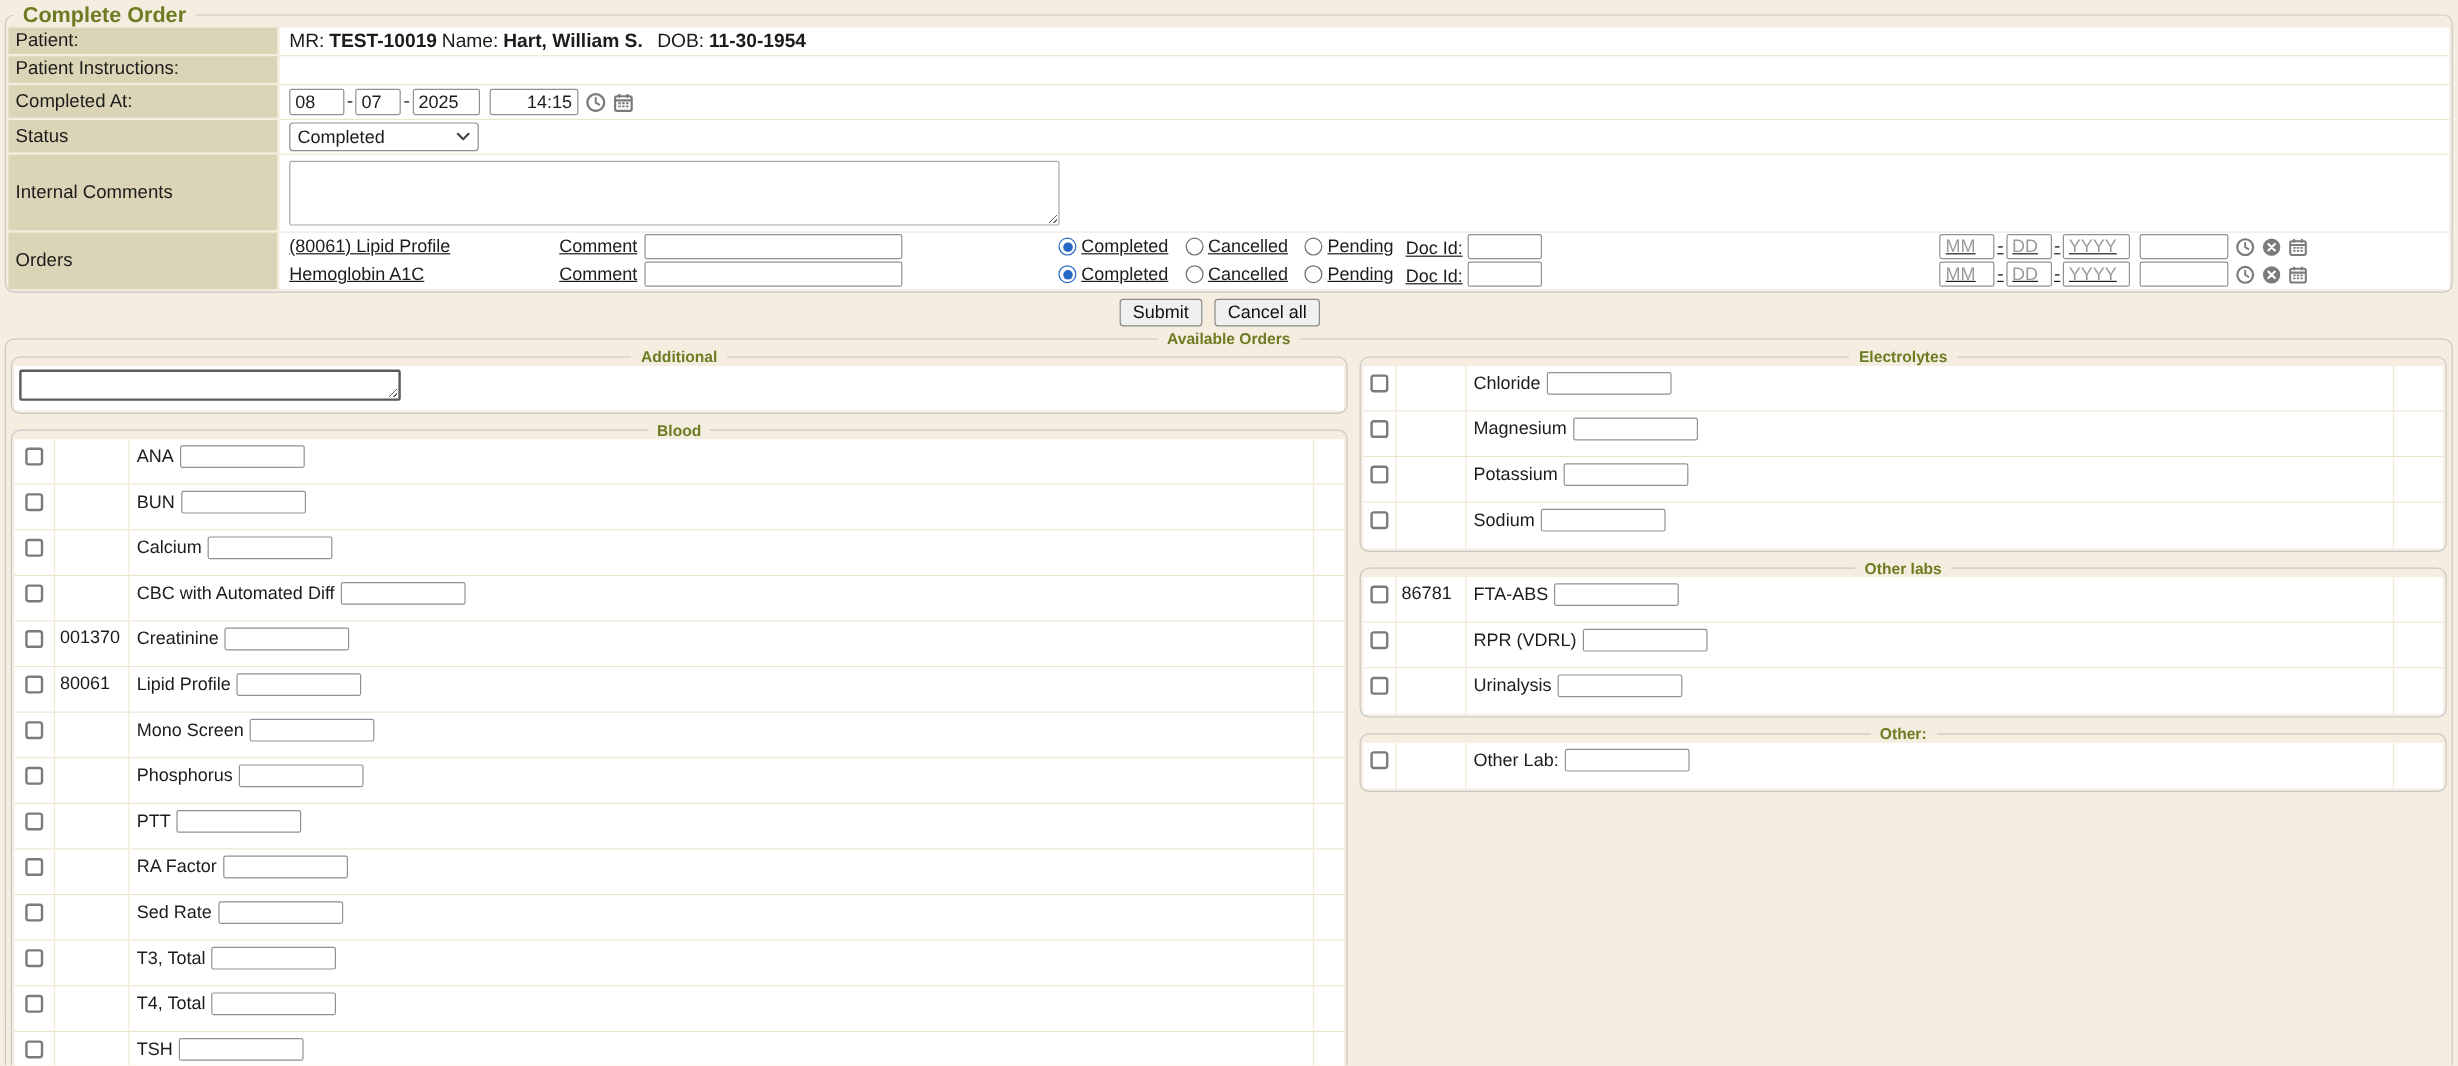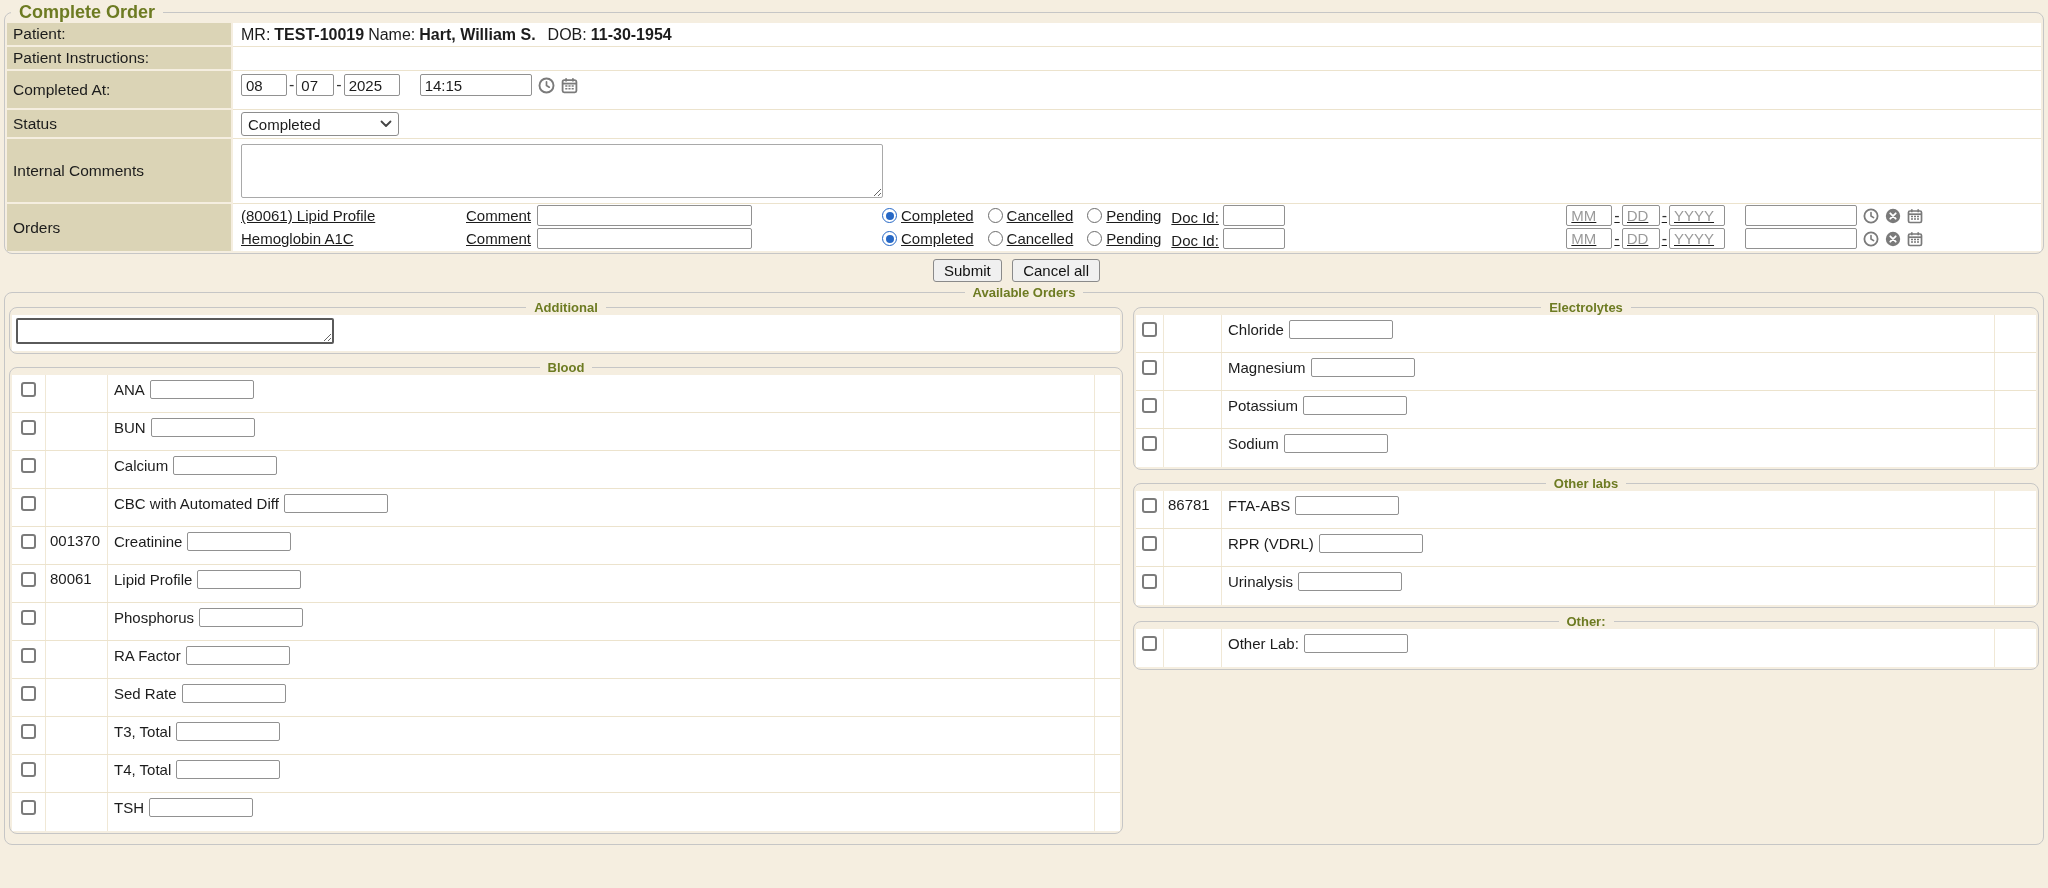--- a/index.html
+++ b/index.html
@@ -54,21 +54,21 @@
     background: #fff;
     color: #1c1c1c;
     padding: 1px 4px;
     height: 22px;
   }
   input::placeholder { color: #9a9a9a; opacity: 1; }
   textarea { height: 54px; resize: both; }
   .sep { margin: 0 2px; color: #333; }
 
   .w-mm { width: 46px; } .w-dd { width: 38px; } .w-yyyy { width: 56px; }
-  .w-time { width: 112px; margin-left: 20px; }
+  .w-time { width: 74px; margin-left: 8px; text-align: right; }
   .icon { display: inline-block; vertical-align: middle; margin-left: 6px; line-height: 0; cursor: pointer; }
 
   
   .select {
     width: 158px; height: 24px;
     border: 1px solid #8d8d8d; border-radius: 3px;
     background: #fff;
     display: inline-flex; align-items: center; justify-content: space-between;
     padding: 0 6px; font-size: 15px; cursor: default;
   }
@@ -155,21 +155,21 @@
       <span>Name:</span>
       <span class="bold">Hart, William S.</span>
       <span class="gap">DOB:</span>
       <span class="bold">11-30-1954</span>
     </div>
 
     <div class="flabel">Patient Instructions:</div>
     <div class="fval" style="min-height:20px;"></div>
 
     <div class="flabel">Completed At:</div>
-    <div class="fval" style="padding-top:3px;padding-bottom:13px;">
+    <div class="fval" style="padding-top:3px;padding-bottom:3px;">
       <input class="w-mm" value="08" style="">
       <span class="sep">-</span>
       <input class="w-dd" value="07" style="">
       <span class="sep">-</span>
       <input class="w-yyyy" value="2025" style="">
       <input class="w-time" value="14:15" style="">
       <span class="icon">
         <svg width="17" height="17" viewBox="0 0 16 16">
             <circle cx="8" cy="8" r="6.6" fill="none" stroke="#7a7a7a" stroke-width="1.8"></circle>
             <path d="M8 4.5V8l2.6 1.6" fill="none" stroke="#7a7a7a" stroke-width="1.6" stroke-linecap="round"></path>
@@ -380,30 +380,46 @@
 
             <div class="lab-row">
               <span class="cell cb-cell"><span class="cb"></span></span>
               <span class="cell code-cell">80061</span>
               <span class="cell label-cell">
                 <span class="lab-label">Lipid Profile</span><input class="lab-input" value="" style="">
               </span>
               <span class="cell tail-cell"></span>
             </div>
 
+            <div class="lab-row">
+              <span class="cell cb-cell"><span class="cb"></span></span>
+              <span class="cell code-cell"></span>
+              <span class="cell label-cell">
+                <span class="lab-label">Mono Screen</span><input class="lab-input" value="" style="">
+              </span>
+              <span class="cell tail-cell"></span>
+            </div>
 
             <div class="lab-row">
               <span class="cell cb-cell"><span class="cb"></span></span>
               <span class="cell code-cell"></span>
               <span class="cell label-cell">
                 <span class="lab-label">Phosphorus</span><input class="lab-input" value="" style="">
               </span>
               <span class="cell tail-cell"></span>
             </div>
 
+            <div class="lab-row">
+              <span class="cell cb-cell"><span class="cb"></span></span>
+              <span class="cell code-cell"></span>
+              <span class="cell label-cell">
+                <span class="lab-label">PTT</span><input class="lab-input" value="" style="">
+              </span>
+              <span class="cell tail-cell"></span>
+            </div>
 
             <div class="lab-row">
               <span class="cell cb-cell"><span class="cb"></span></span>
               <span class="cell code-cell"></span>
               <span class="cell label-cell">
                 <span class="lab-label">RA Factor</span><input class="lab-input" value="" style="">
               </span>
               <span class="cell tail-cell"></span>
             </div>
 

